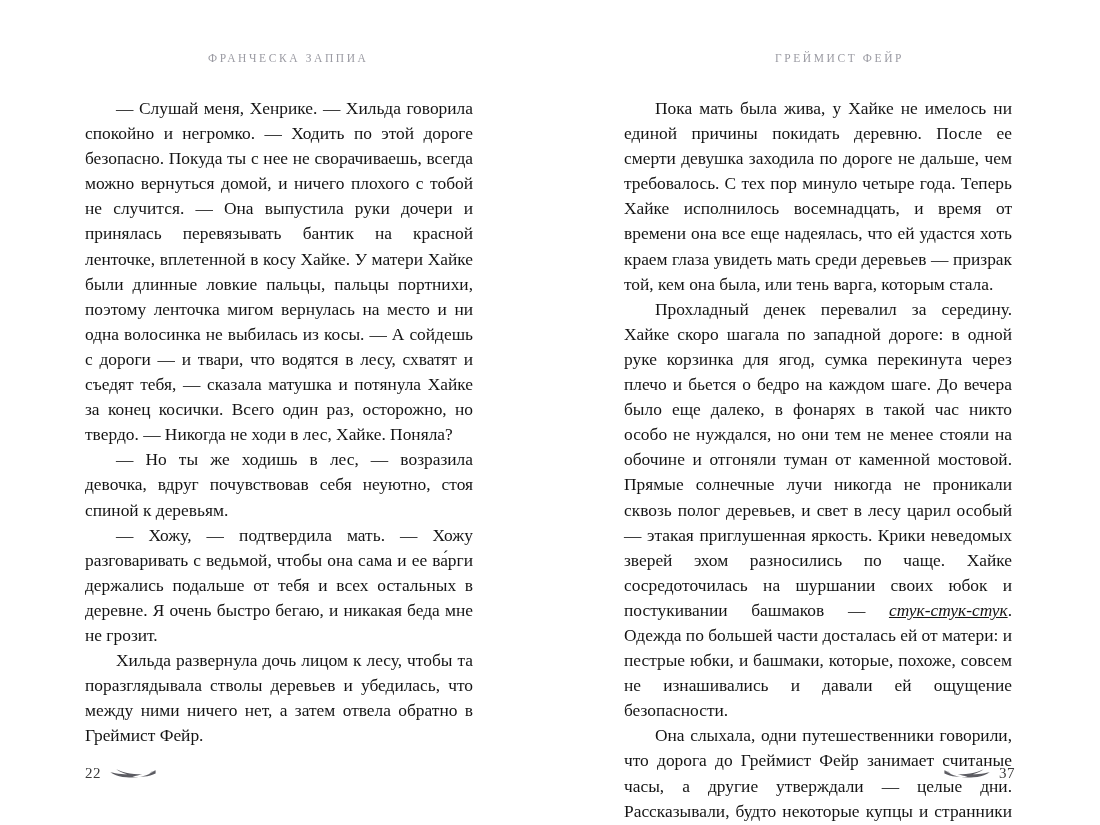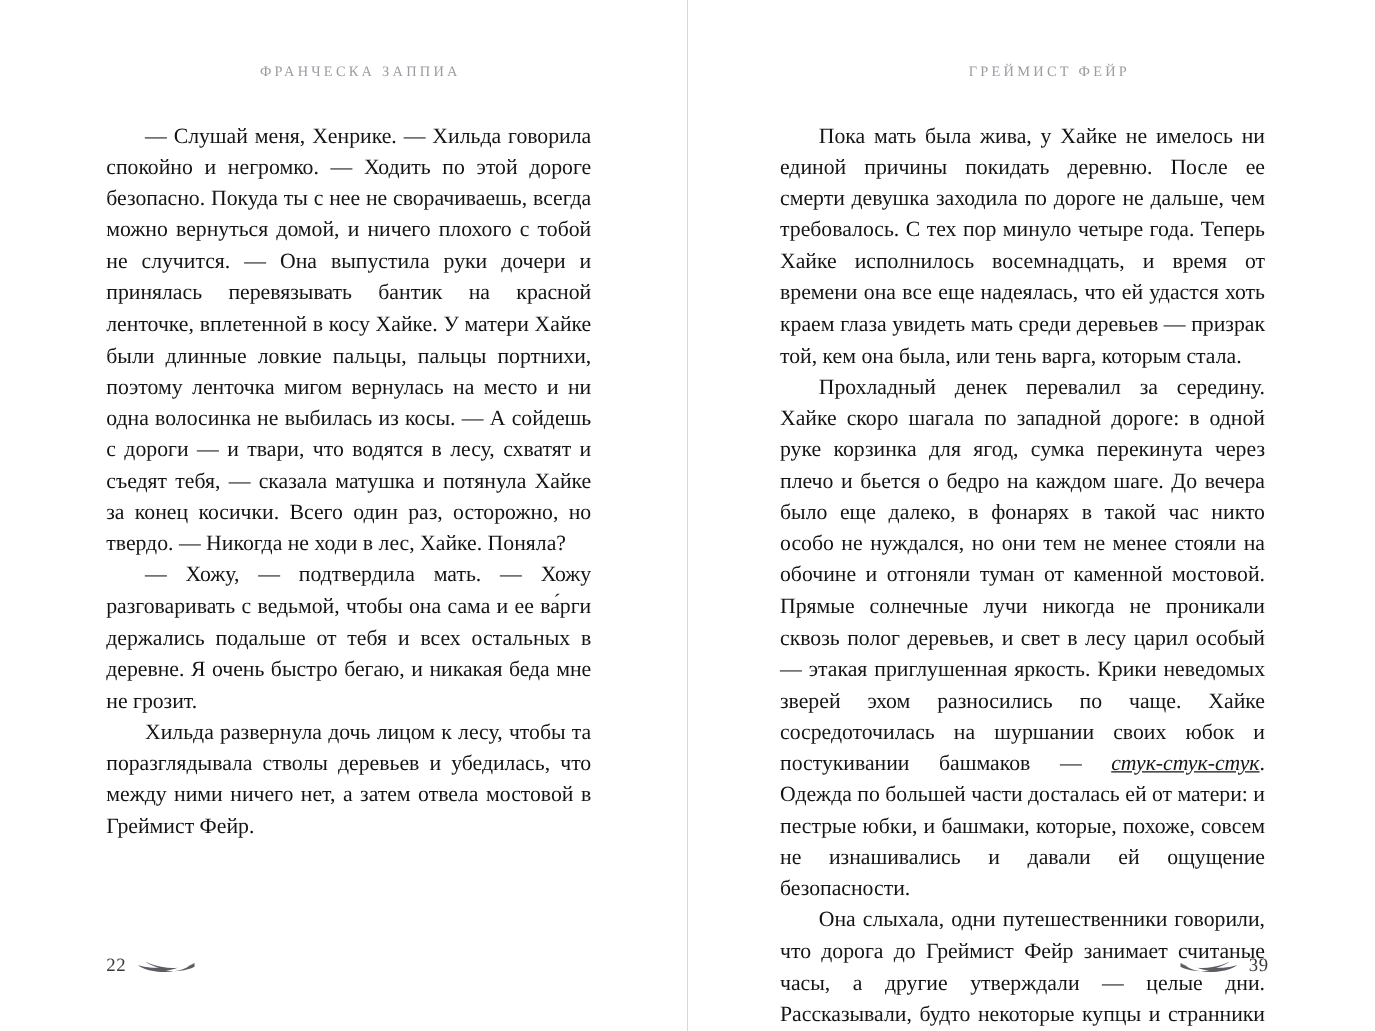--- a/index.html
+++ b/index.html
@@ -13,21 +13,21 @@
     height: 825px;
     overflow: hidden;
     font-family: "Liberation Serif", "DejaVu Serif", serif;
     color: #111111;
   }
 
   .spread {
     position: relative;
     width: 1100px;
     height: 825px;
-    background: #4d7c0f;
+    background: #ec4899;
     display: flex;
   }
 
   .page {
     position: relative;
     width: 550px;
     height: 825px;
     background: #ffffff;
     box-sizing: border-box;
   }
@@ -111,22 +111,23 @@
 <body>
 
 <div class="spread">
 
   <div class="page page-left">
 
     <div class="running-head">ФРАНЧЕСКА ЗАППИА</div>
 
     <div class="column">
       <p>— Слушай меня, Хенрике. — Хильда говорила спокойно и негромко. — Ходить по этой дороге безопасно. Покуда ты с нее не сворачиваешь, всегда можно вернуться домой, и ничего плохого с тобой не случится. — Она выпустила руки дочери и принялась перевязывать бантик на красной ленточке, вплетенной в косу Хайке. У матери Хайке были длинные ловкие пальцы, пальцы портнихи, поэтому ленточка мигом вернулась на место и ни одна волосинка не выбилась из косы. — А сойдешь с дороги — и твари, что водятся в лесу, схватят и съедят тебя, — сказала матушка и потянула Хайке за конец косички. Всего один раз, осторожно, но твердо. — Никогда не ходи в лес, Хайке. Поняла?</p>
+      <p>— Но ты же ходишь в лес, — возразила девочка, вдруг почувствовав себя неуютно, стоя спиной к деревьям.</p>
       <p>— Хожу, — подтвердила мать. — Хожу разговаривать с ведьмой, чтобы она сама и ее ва́рги держались подальше от тебя и всех остальных в деревне. Я очень быстро бегаю, и никакая беда мне не грозит.</p>
-      <p>Хильда развернула дочь лицом к лесу, чтобы та поразглядывала стволы деревьев и убедилась, что между ними ничего нет, а затем отвела мостовой в Греймист Фейр.</p>
+      <p>Хильда развернула дочь лицом к лесу, чтобы та поразглядывала стволы деревьев и убедилась, что между ними ничего нет, а затем отвела обратно в Греймист Фейр.</p>
     </div>
 
     <div class="folio">
       <span class="folio-number">22</span>
       <svg class="ornament" viewBox="0 0 46 13">
         <path d="M45.6 6.4c-3.1 1.6-7.2 2.7-11.6 3.2-4.4.5-8.4.4-11.6-.2 3.6-.4 7-1.2 9.8-2.3-3.6.4-7.9.3-12.2-.5C14.6 5.7 9.9 4.1 6.3 2.2c2.6 2.1 6.4 3.9 10.8 5-4.6.3-9.9-.2-14.9-1.6C1.4 5.4.7 5.2 0 4.9c.9.7 2 1.4 3.3 2 3.4 1.7 8 2.9 13.1 3.4 5.1.5 10 .3 14.1-.5 4.2-.8 7.7-2.1 10.2-3.7.4-.3.8-.5 1.1-.8l-.2-.1c-.7.4-1.4.8-2.2 1.1 2.4-.8 4.5-1.8 6.2-2.9-1.8.8-3.9 1.6-6.3 2.2 2.2-.6 4.3-1.4 6.2-2.3l.1.1z"></path>
       </svg>
     </div>
 
   </div>
@@ -140,18 +141,18 @@
       <p>
         <span>Прохладный денек перевалил за середину. Хайке скоро шагала по западной дороге: в одной руке корзинка для ягод, сумка перекинута через плечо и бьется о бедро на каждом шаге. До вечера было еще далеко, в фонарях в такой час никто особо не нуждался, но они тем не менее стояли на обочине и отгоняли туман от каменной мостовой. Прямые солнечные лучи никогда не проникали сквозь полог деревьев, и свет в лесу царил особый — этакая приглушенная яркость. Крики неведомых зверей эхом разносились по чаще. Хайке сосредоточилась на шуршании своих юбок и постукивании башмаков — </span><em>стук-стук-стук</em><span>. Одежда по большей части досталась ей от матери: и пестрые юбки, и башмаки, которые, похоже, совсем не изнашивались и давали ей ощущение безопасности.</span>
       </p>
       <p>Она слыхала, одни путешественники говорили, что дорога до Греймист Фейр занимает считаные часы, а другие утверждали — целые дни. Рассказывали, будто некоторые купцы и странники прохо-</p>
     </div>
 
     <div class="folio">
       <svg class="ornament" viewBox="0 0 46 13">
         <path d="M45.6 6.4c-3.1 1.6-7.2 2.7-11.6 3.2-4.4.5-8.4.4-11.6-.2 3.6-.4 7-1.2 9.8-2.3-3.6.4-7.9.3-12.2-.5C14.6 5.7 9.9 4.1 6.3 2.2c2.6 2.1 6.4 3.9 10.8 5-4.6.3-9.9-.2-14.9-1.6C1.4 5.4.7 5.2 0 4.9c.9.7 2 1.4 3.3 2 3.4 1.7 8 2.9 13.1 3.4 5.1.5 10 .3 14.1-.5 4.2-.8 7.7-2.1 10.2-3.7.4-.3.8-.5 1.1-.8l-.2-.1c-.7.4-1.4.8-2.2 1.1 2.4-.8 4.5-1.8 6.2-2.9-1.8.8-3.9 1.6-6.3 2.2 2.2-.6 4.3-1.4 6.2-2.3l.1.1z"></path>
       </svg>
-      <span class="folio-number">39</span>
+      <span class="folio-number">37</span>
     </div>
 
   </div>
 
 </div>
 
 </body></html>

